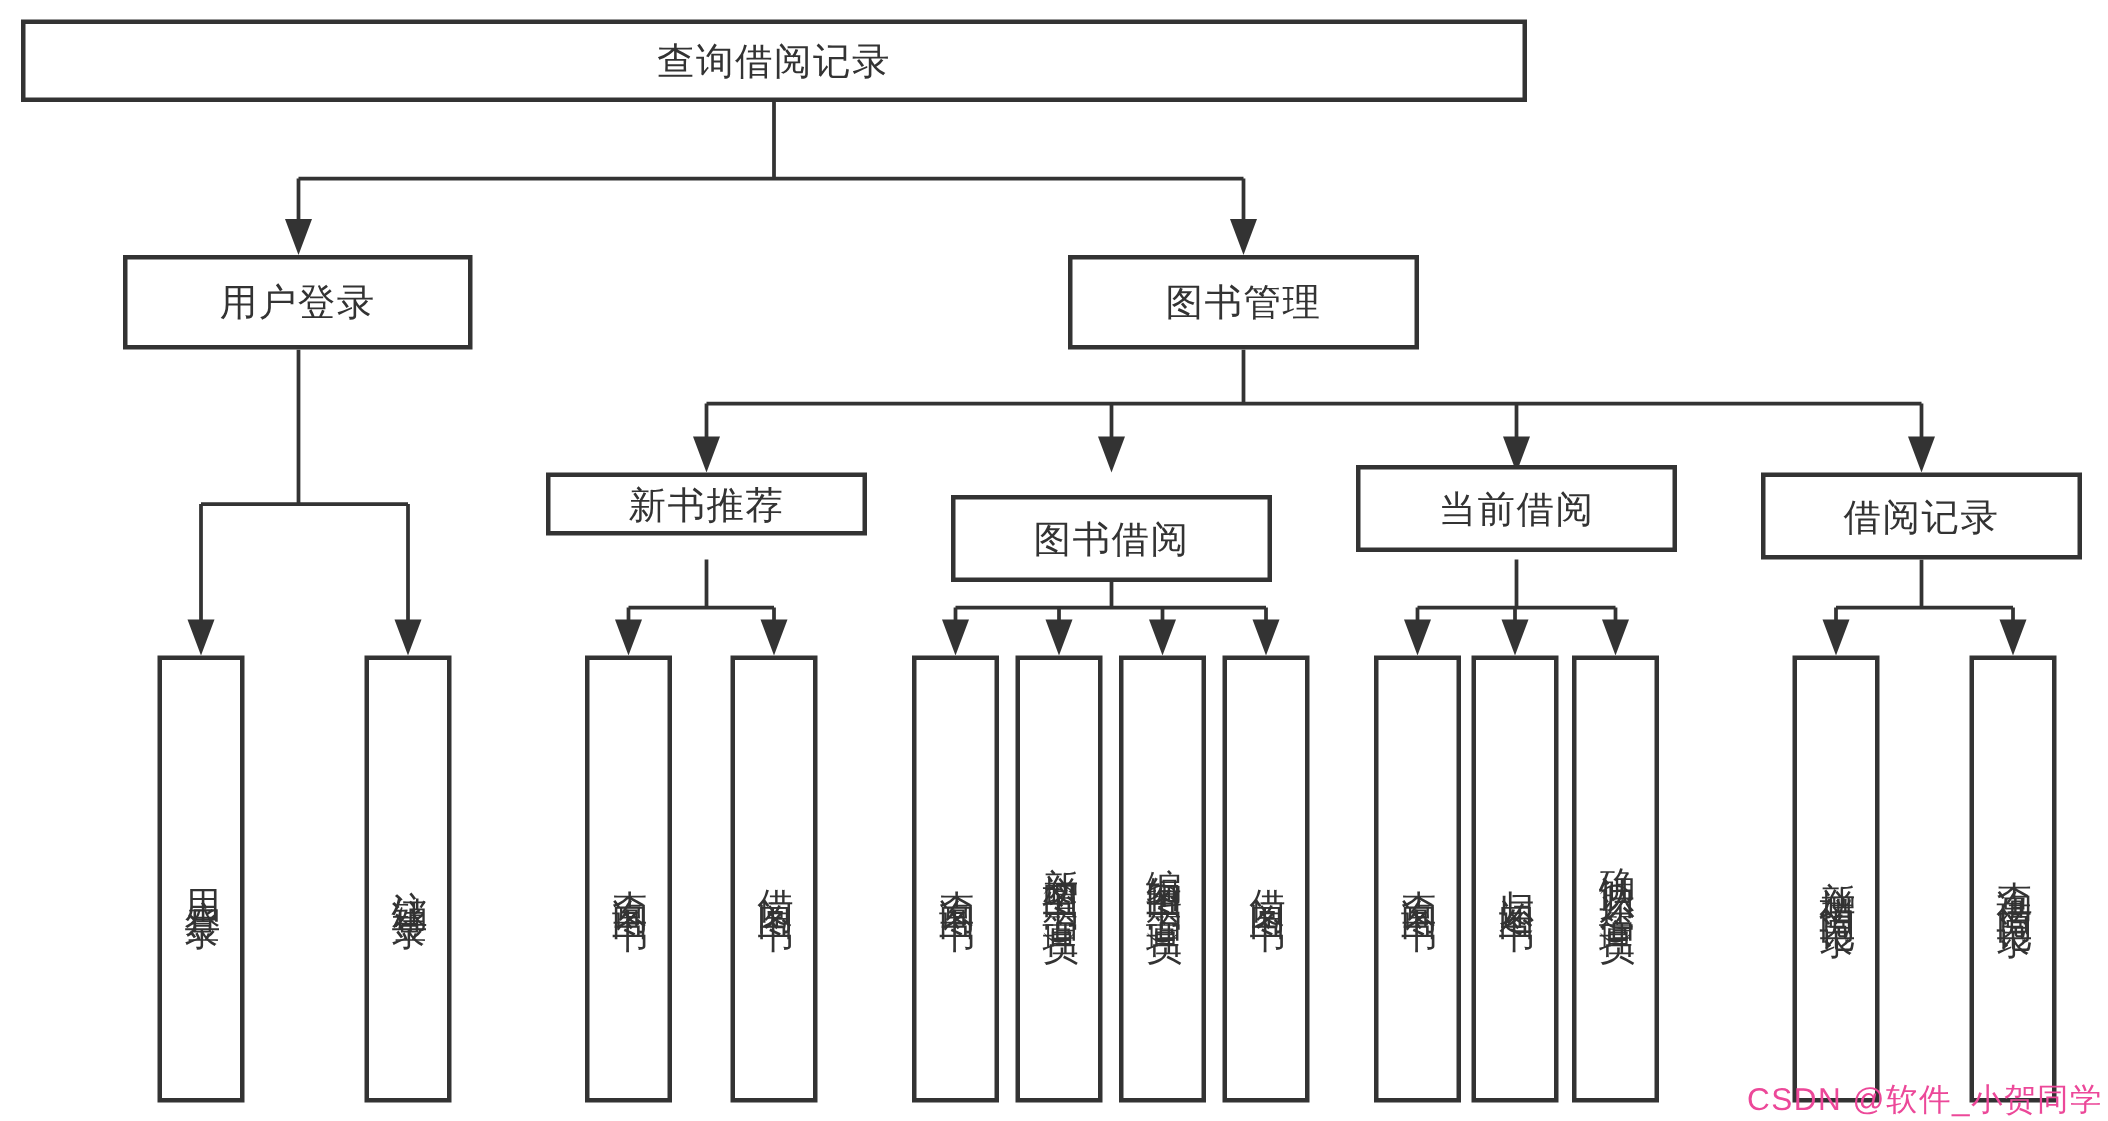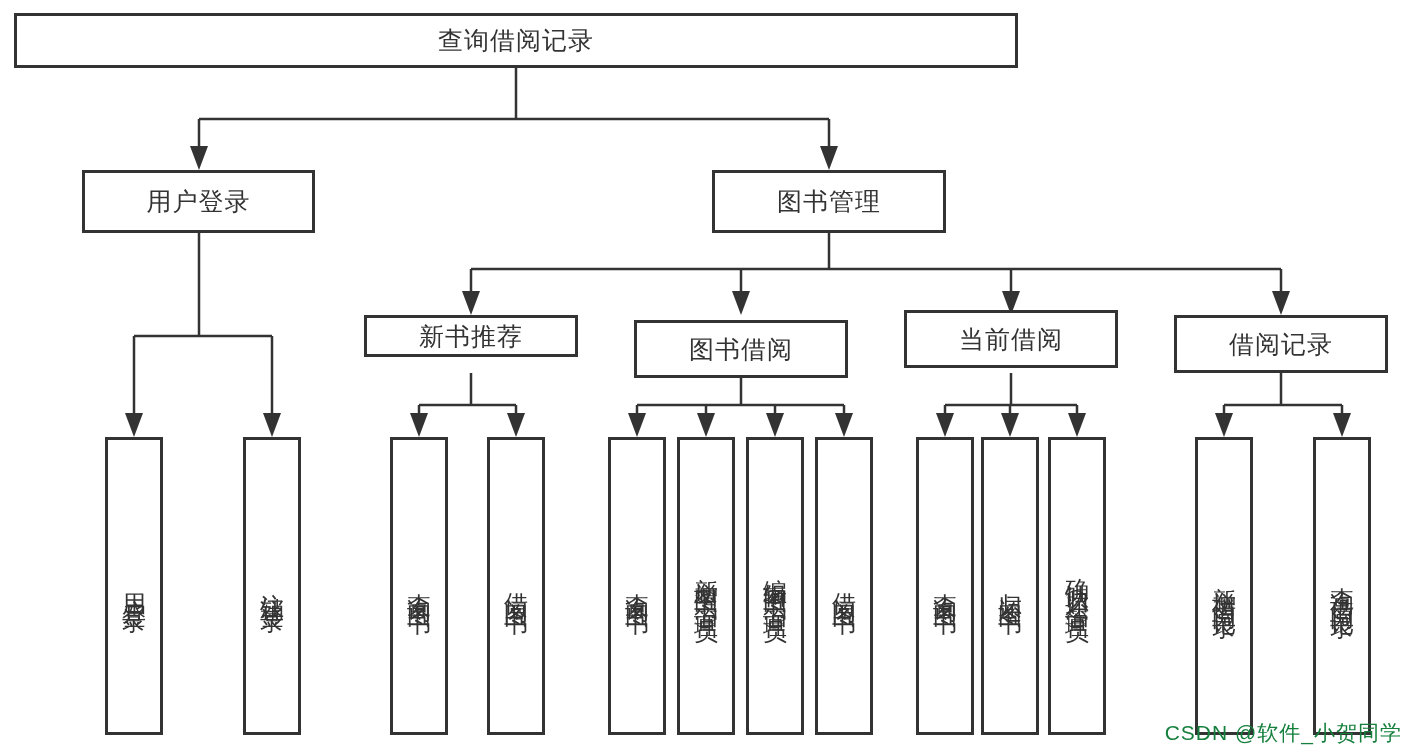--- a/index.html
+++ b/index.html
@@ -112,21 +112,21 @@
   <div class="hbox" style="left:82px; top:170px; width:233px; height:63px;">
     <span>用户登录</span>
   </div>
   <div class="hbox" style="left:712px; top:170px; width:234px; height:63px;text-align:right;">
     <span>图书管理</span>
   </div>
 
   <div class="hbox" style="left:364px; top:315px; width:214px; height:42px;">
     <span>新书推荐</span>
   </div>
-  <div class="hbox" style="left:634px; top:320px; width:214px; height:58px;font-family:Liberation Serif, serif;">
+  <div class="hbox" style="left:634px; top:330px; width:214px; height:58px;font-family:Liberation Serif, serif;">
     <span>图书借阅</span>
   </div>
   <div class="hbox" style="left:904px; top:310px; width:214px; height:58px;">
     <span>当前借阅</span>
   </div>
   <div class="hbox" style="left:1174px; top:315px; width:214px; height:58px;text-align:right;">
     <span>借阅记录</span>
   </div>
 
   <div class="vbox" style="left:105px; top:437px; width:58px; height:298px;">
@@ -162,17 +162,17 @@
   <div class="vbox" style="left:1048px; top:437px; width:58px; height:298px;">
     <span>确认归还（管理员）</span>
   </div>
   <div class="vbox" style="left:1195px; top:437px; width:58px; height:298px;">
     <span>新增借阅记录</span>
   </div>
   <div class="vbox" style="left:1313px; top:437px; width:58px; height:298px;">
     <span>查询借阅记录</span>
   </div>
 
-  <div class="watermark" style="color: #15803d;">
+  <div class="watermark" style="color: #ec4899;">
     <span>CSDN @软件_小贺同学</span>
   </div>
 
 </div>
 
 </body></html>

